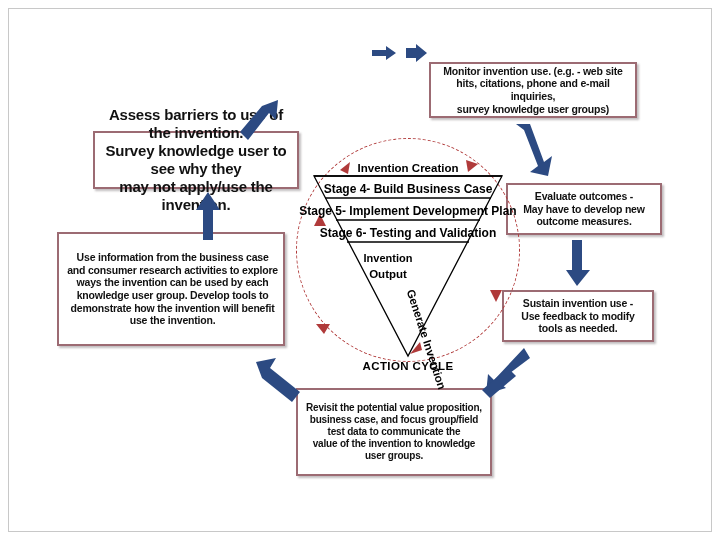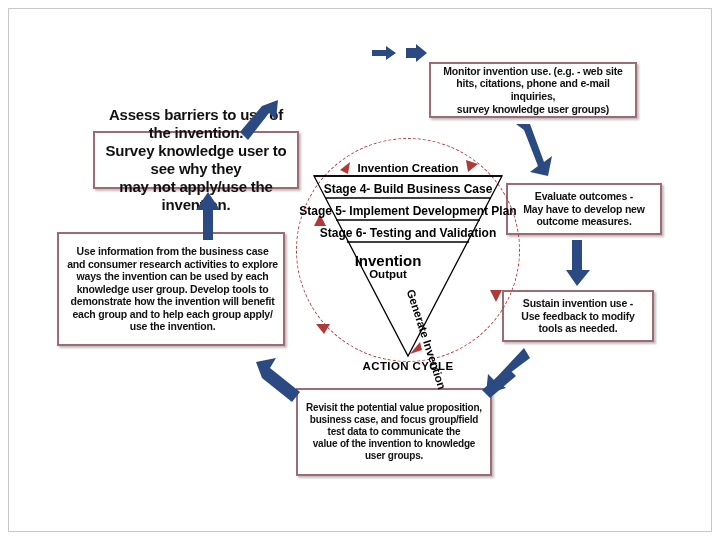--- a/index.html
+++ b/index.html
@@ -85,21 +85,21 @@
     color: #000000;
     font-weight: bold;
     font-family: "Liberation Sans", sans-serif;
     white-space: nowrap;
     text-align: center;
   }
   #lbl-invention-creation { left:0; top:24px;  width:224px; font-size:11.5px; }
   #lbl-stage4            { left:0; top:44px;  width:224px; font-size:12px; }
   #lbl-stage5            { left:-16px; top:66px; width:256px; font-size:12px; }
   #lbl-stage6            { left:-6px; top:88px; width:236px; font-size:12px; }
-  #lbl-invention-out1    { left:18px; top:114px; width:148px; font-size:15px; }
+  #lbl-invention-out1    { left:18px; top:114px; width:148px; font-size:11px; }
   #lbl-invention-out2    { left:18px; top:130px; width:148px; font-size:11.5px; }
   #lbl-generate {
     left: 120px; top: 150px;
     font-size: 11.5px;
     transform: rotate(72deg);
     transform-origin: left top;
   }
   #lbl-action-cycle {
     left: 0; top: 222px; width: 224px;
     font-size: 11.5px;
@@ -153,21 +153,20 @@
     </div>
   </div>
 
   <div class="tbox" id="box-useinfo">
     <div>
       <span>Use information from the business case</span>
       <span>and consumer research activities to explore</span>
       <span>ways the invention can be used by each</span>
       <span>knowledge user group. Develop tools to</span>
       <span>demonstrate how the invention will benefit</span>
-      <span>each group and to help each group apply/</span>
       <span>use the invention.</span>
     </div>
   </div>
 
   <div class="tbox" id="box-assess">
     <div>
       <span>Assess barriers to use of the invention.</span>
       <span>Survey knowledge user to see why they</span>
       <span>may not apply/use the invention.</span>
     </div>

